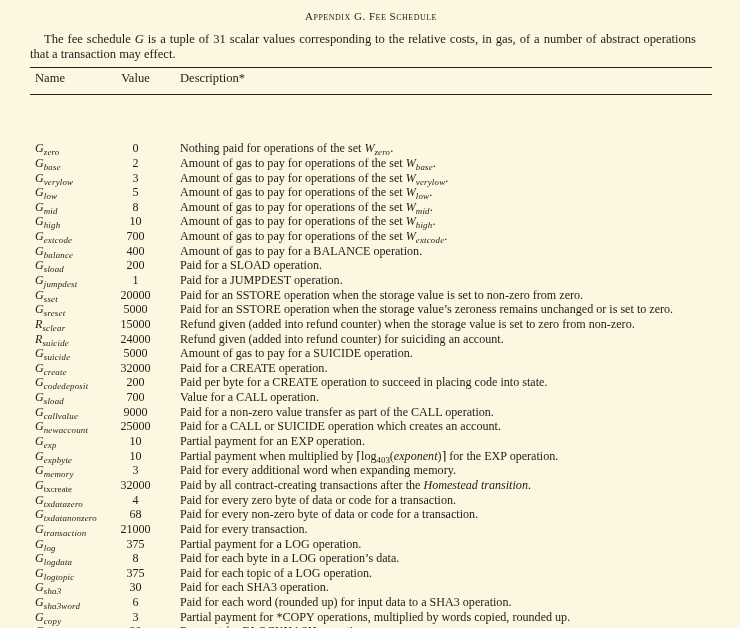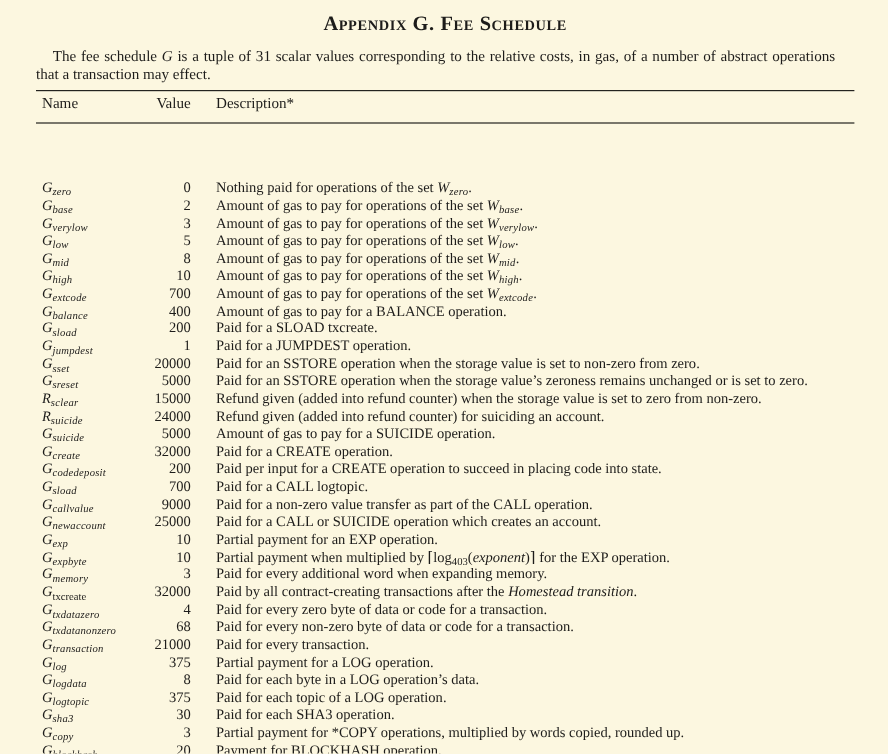--- a/index.html
+++ b/index.html
@@ -7,24 +7,23 @@
     width:740px;height:628px;
     background:#fcf7e0;
     color:#1d1c1a;
     font-family:"Liberation Serif","DejaVu Serif",serif;
     overflow:hidden;
   }
   .page{padding:6px 28px 0 30px;}
   .title{
     text-align:center;
     font-variant:small-caps;
-    font-size:17px;
+    font-size:11px;
     letter-spacing:0.5px;
     margin-top:4px;
-    font-weight:bold;
   }
   .intro{
     font-size:12.6px;
     line-height:1.2;
     text-align:justify;
     margin:10px 16px 5px 0;
     text-indent:14px;
   }
   .feetable{margin-top:1px;}
   .thead{
@@ -41,21 +40,21 @@
     margin-top:44px;
   }
   .trow{
     display:grid;
     grid-template-columns:82px 47px 1fr;
     font-size:12.1px;
     line-height:14.65px;
     height:14.65px;
   }
   .c-name{padding-left:5px;white-space:nowrap;}
-  .c-val{text-align:right;white-space:nowrap;}
+  .c-val{text-align:center;white-space:nowrap;}
   .c-desc{padding-left:21px;white-space:nowrap;}
   .r-m,.r-i{font-style:italic;}
   .r-sub{font-style:italic;font-size:8.9px;vertical-align:-2.6px;letter-spacing:0.2px;}
   .r-subr{font-style:normal;font-size:8.9px;vertical-align:-2.6px;}
 </style>
 </head>
 <body>
 
 <div class="page">
   <div class="title">Appendix G. Fee Schedule</div>
@@ -104,21 +103,21 @@
           <div class="c-desc">Amount of gas to pay for operations of the set <span class="r-m">W</span><span class="r-sub">extcode</span>.</div>
         </div>
         <div class="trow">
           <div class="c-name"><span class="r-m">G</span><span class="r-sub">balance</span></div>
           <div class="c-val">400</div>
           <div class="c-desc">Amount of gas to pay for a BALANCE operation.</div>
         </div>
         <div class="trow">
           <div class="c-name"><span class="r-m">G</span><span class="r-sub">sload</span></div>
           <div class="c-val">200</div>
-          <div class="c-desc">Paid for a SLOAD txcreate.</div>
+          <div class="c-desc">Paid for a SLOAD operation.</div>
         </div>
         <div class="trow">
           <div class="c-name"><span class="r-m">G</span><span class="r-sub">jumpdest</span></div>
           <div class="c-val">1</div>
           <div class="c-desc">Paid for a JUMPDEST operation.</div>
         </div>
         <div class="trow">
           <div class="c-name"><span class="r-m">G</span><span class="r-sub">sset</span></div>
           <div class="c-val">20000</div>
           <div class="c-desc">Paid for an SSTORE operation when the storage value is set to non-zero from zero.</div>
@@ -144,26 +143,26 @@
           <div class="c-desc">Amount of gas to pay for a SUICIDE operation.</div>
         </div>
         <div class="trow">
           <div class="c-name"><span class="r-m">G</span><span class="r-sub">create</span></div>
           <div class="c-val">32000</div>
           <div class="c-desc">Paid for a CREATE operation.</div>
         </div>
         <div class="trow">
           <div class="c-name"><span class="r-m">G</span><span class="r-sub">codedeposit</span></div>
           <div class="c-val">200</div>
-          <div class="c-desc">Paid per input for a CREATE operation to succeed in placing code into state.</div>
+          <div class="c-desc">Paid per byte for a CREATE operation to succeed in placing code into state.</div>
         </div>
         <div class="trow">
           <div class="c-name"><span class="r-m">G</span><span class="r-sub">sload</span></div>
           <div class="c-val">700</div>
-          <div class="c-desc">Paid for a CALL logtopic.</div>
+          <div class="c-desc">Value for a CALL operation.</div>
         </div>
         <div class="trow">
           <div class="c-name"><span class="r-m">G</span><span class="r-sub">callvalue</span></div>
           <div class="c-val">9000</div>
           <div class="c-desc">Paid for a non-zero value transfer as part of the CALL operation.</div>
         </div>
         <div class="trow">
           <div class="c-name"><span class="r-m">G</span><span class="r-sub">newaccount</span></div>
           <div class="c-val">25000</div>
           <div class="c-desc">Paid for a CALL or SUICIDE operation which creates an account.</div>
@@ -215,20 +214,25 @@
         </div>
         <div class="trow">
           <div class="c-name"><span class="r-m">G</span><span class="r-sub">logtopic</span></div>
           <div class="c-val">375</div>
           <div class="c-desc">Paid for each topic of a LOG operation.</div>
         </div>
         <div class="trow">
           <div class="c-name"><span class="r-m">G</span><span class="r-sub">sha3</span></div>
           <div class="c-val">30</div>
           <div class="c-desc">Paid for each SHA3 operation.</div>
+        </div>
+        <div class="trow">
+          <div class="c-name"><span class="r-m">G</span><span class="r-sub">sha3word</span></div>
+          <div class="c-val">6</div>
+          <div class="c-desc">Paid for each word (rounded up) for input data to a SHA3 operation.</div>
         </div>
         <div class="trow">
           <div class="c-name"><span class="r-m">G</span><span class="r-sub">copy</span></div>
           <div class="c-val">3</div>
           <div class="c-desc">Partial payment for *COPY operations, multiplied by words copied, rounded up.</div>
         </div>
         <div class="trow">
           <div class="c-name"><span class="r-m">G</span><span class="r-sub">blockhash</span></div>
           <div class="c-val">20</div>
           <div class="c-desc">Payment for BLOCKHASH operation.</div>

